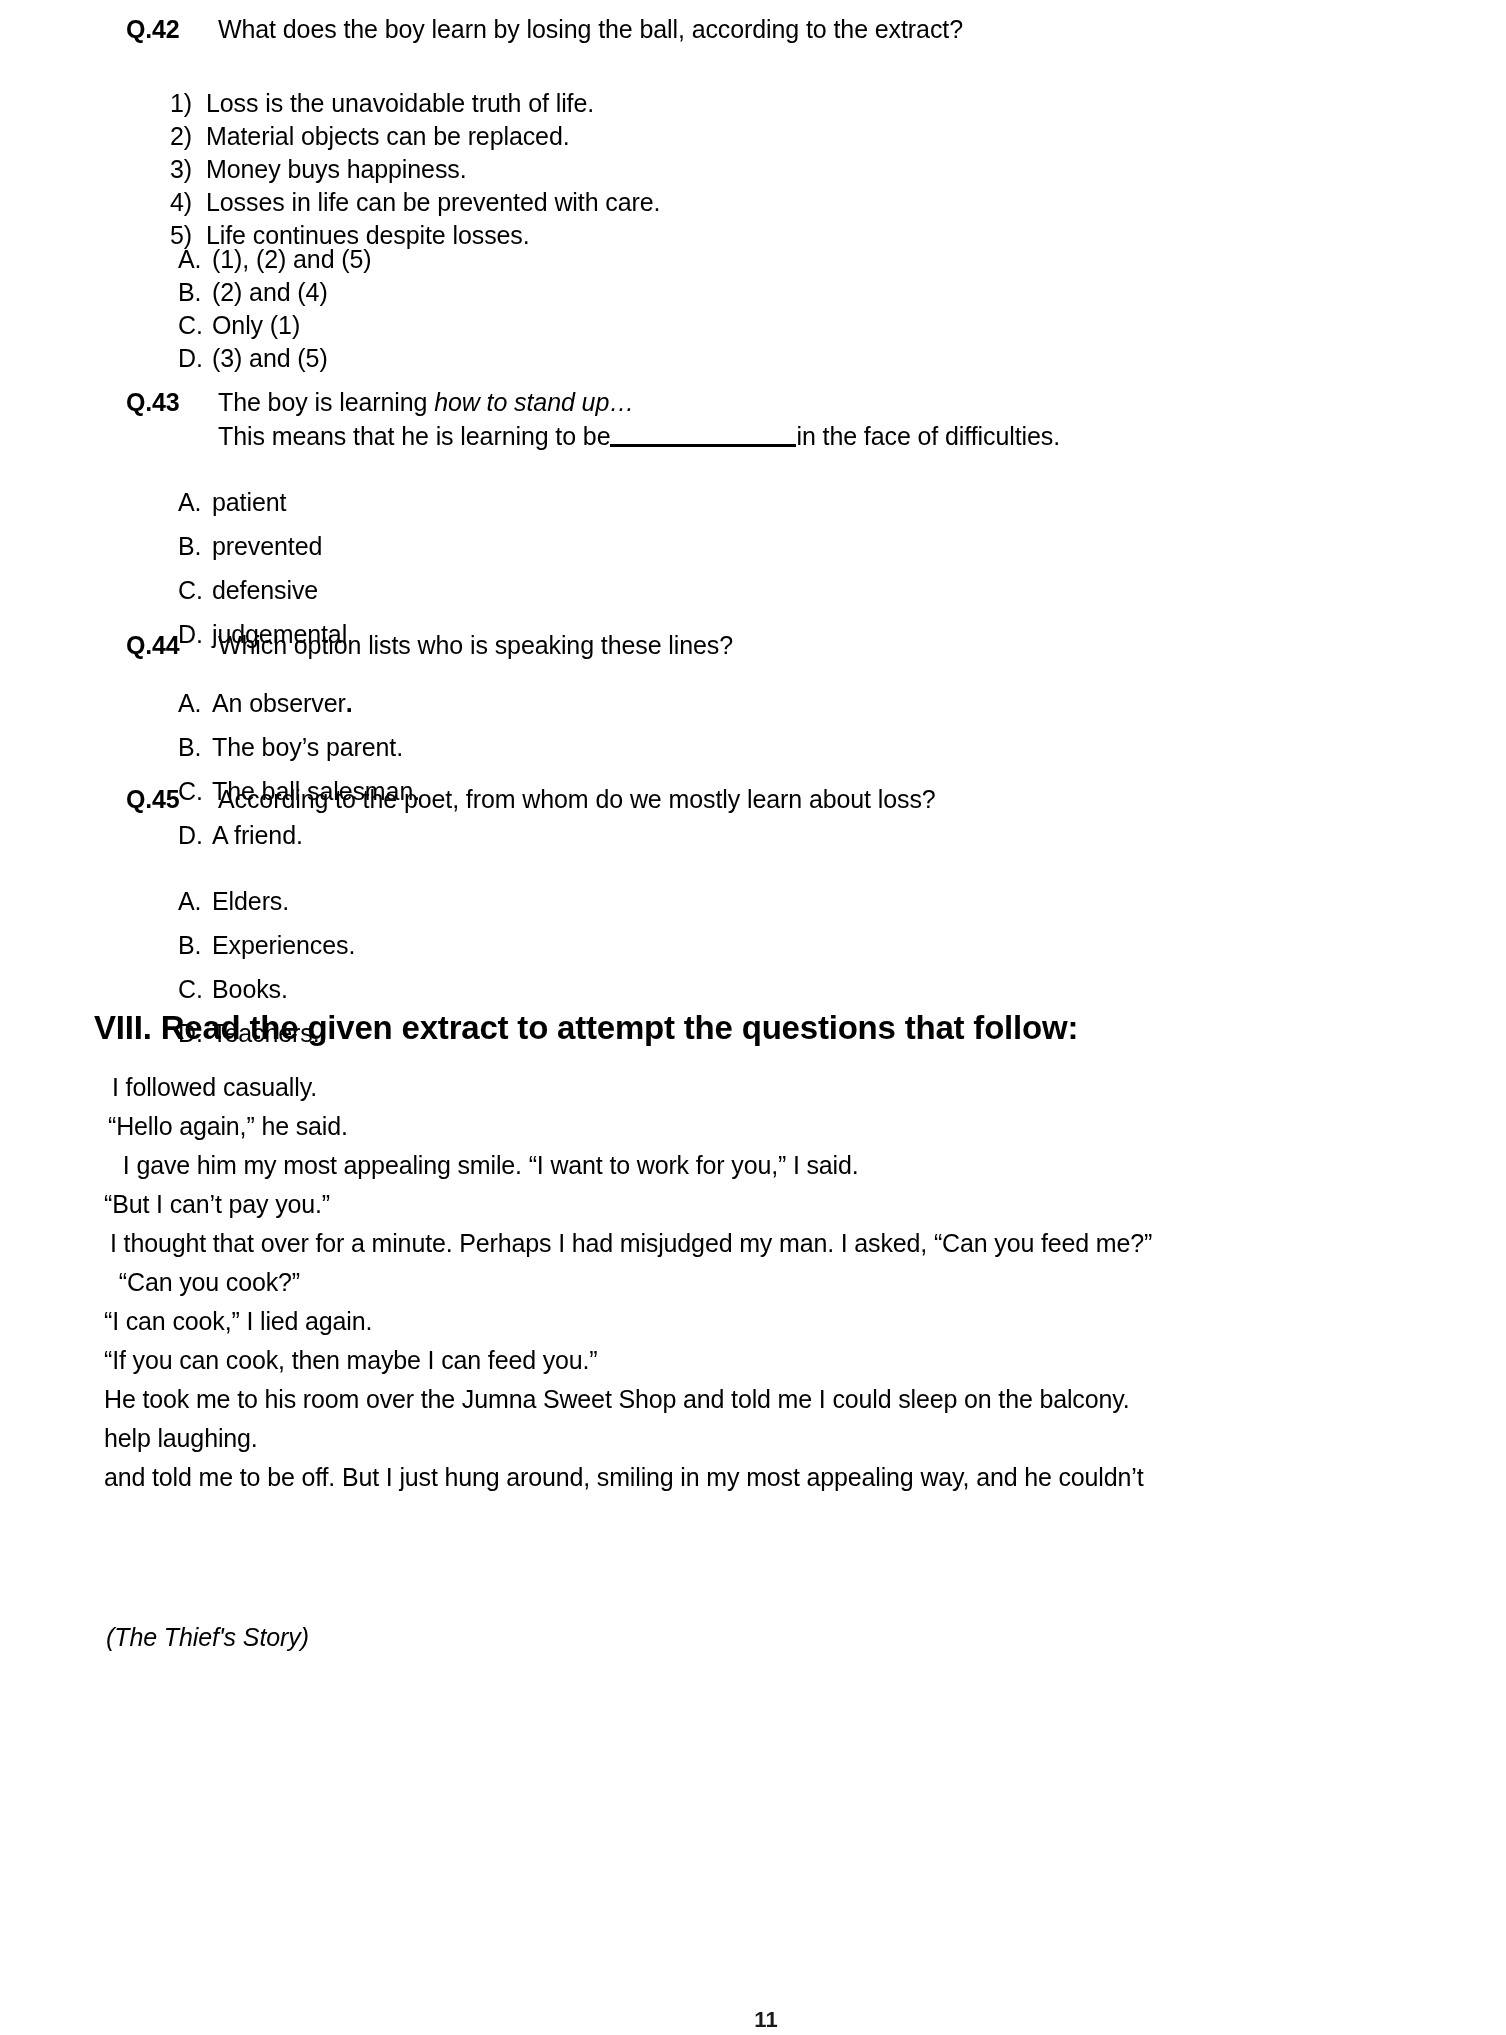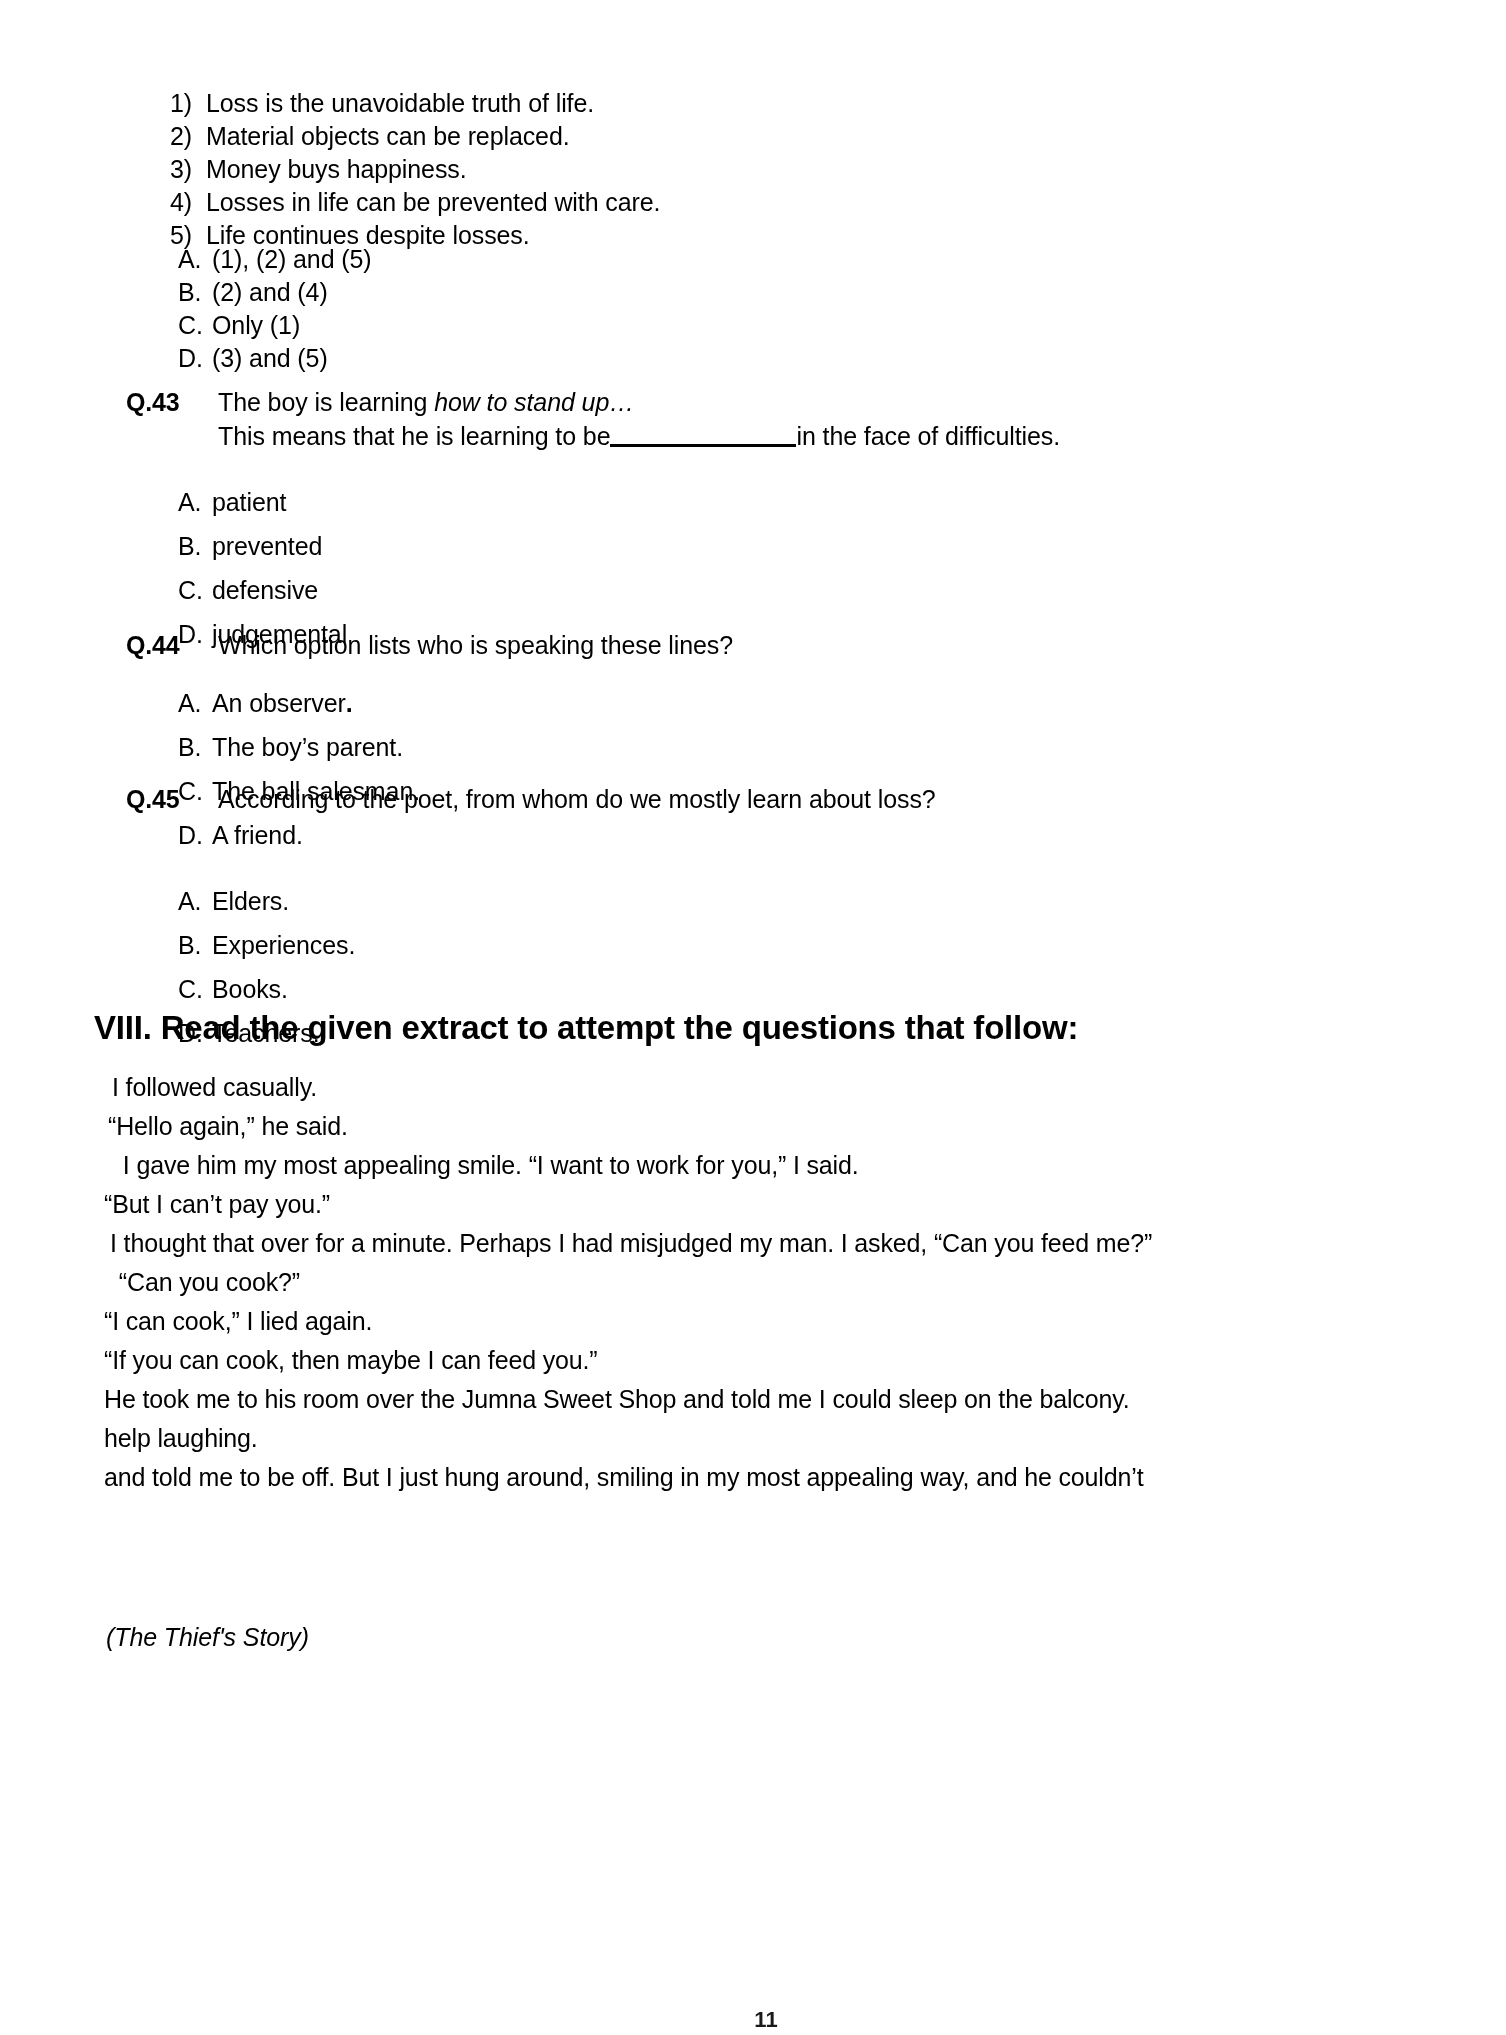--- a/index.html
+++ b/index.html
@@ -129,20 +129,26 @@
   }
 
   
   .abs { position: absolute; }
 </style>
 </head>
 <body>
 
 <div class="page">
 
+  <div class="abs qblock" style="left:126px; top:12px; width:1280px;">
+    <div class="qrow">
+      <div class="qnum">Q.42</div>
+      <div class="qtext">What does the boy learn by losing the ball, according to the extract?</div>
+    </div>
+  </div>
 
   <ul class="abs numlist" style="left:170px; top:87px; width:1100px;">
     <li>
       <span class="mk">1)</span>
       <span>Loss is the unavoidable truth of life.</span>
     </li>
     <li>
       <span class="mk">2)</span>
       <span>Material objects can be replaced.</span>
     </li>

